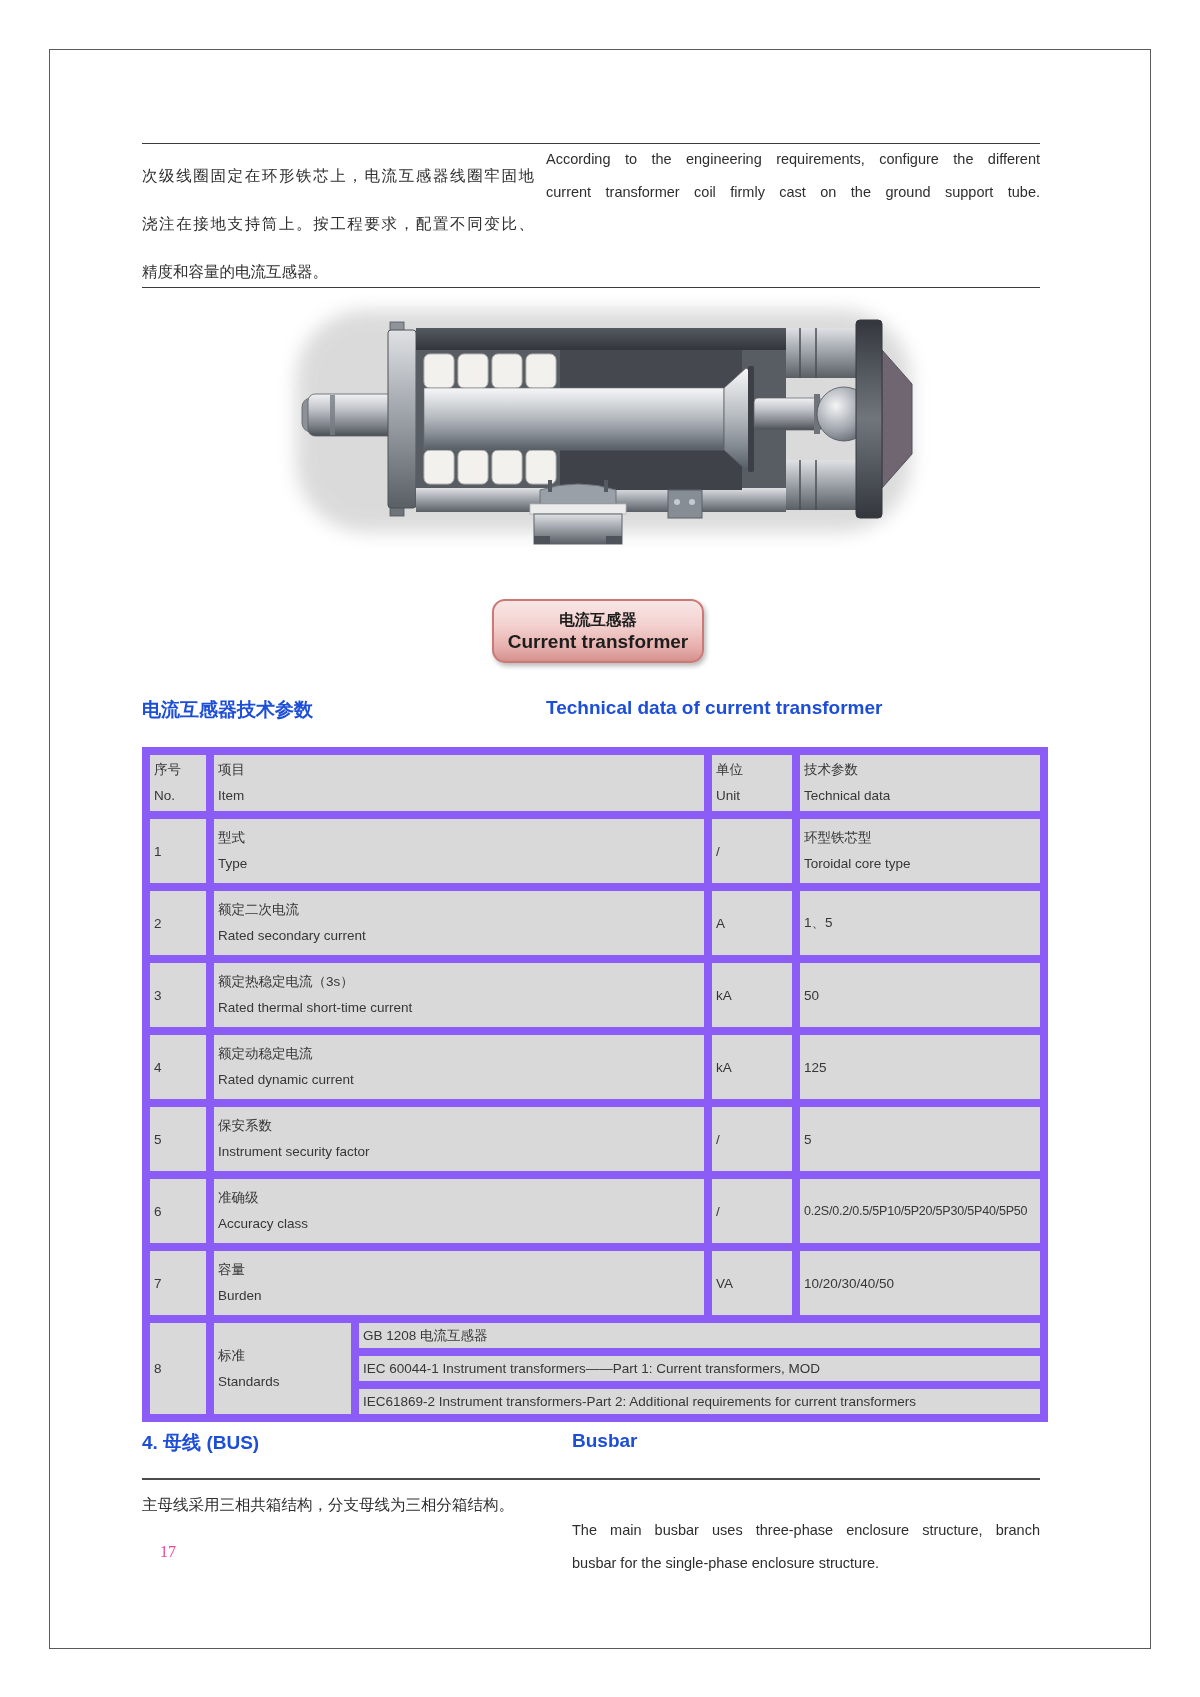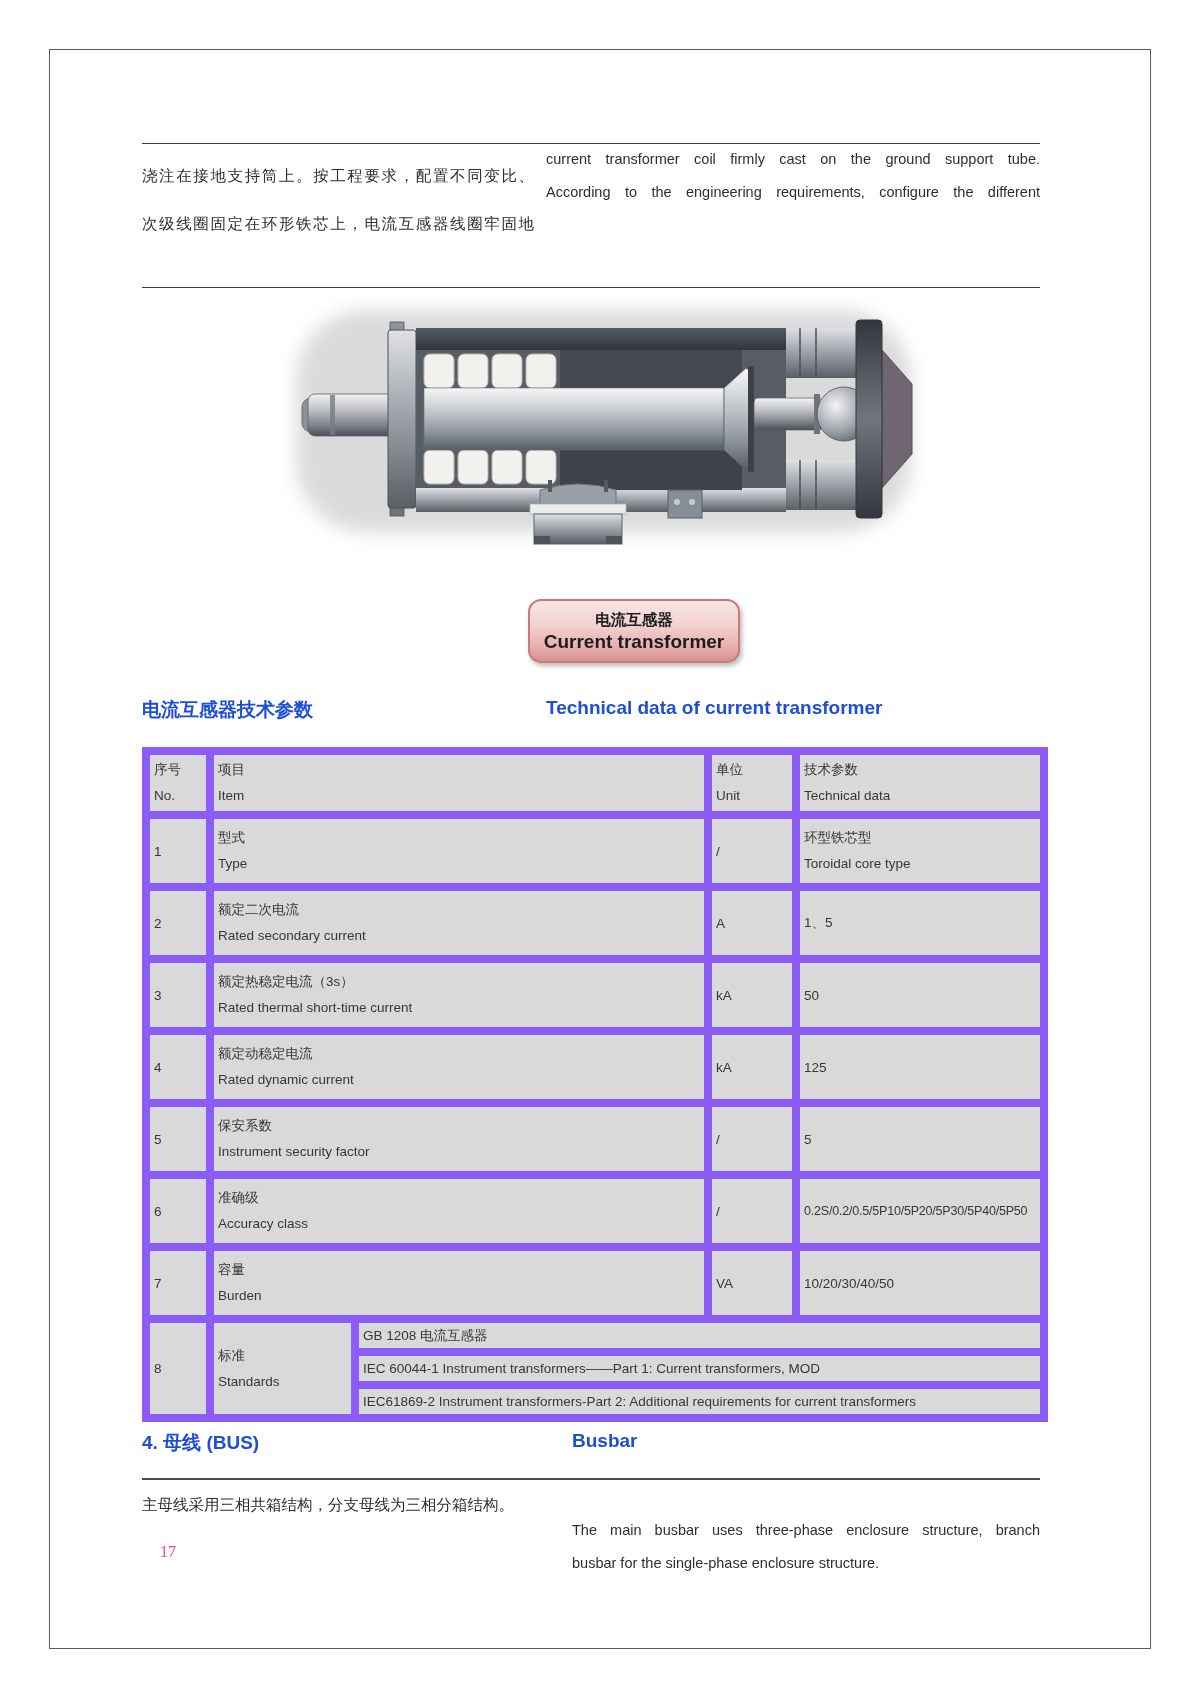--- a/index.html
+++ b/index.html
@@ -22,21 +22,20 @@
   .intro-en div{line-height:33px;height:33px;}
   .jline{text-align:justify;text-align-last:justify;}
 
   .figure-wrap{position:absolute;left:278px;top:292px;width:662px;height:256px;}
 
   .caption-box{
     position:absolute;left:492px;top:599px;width:212px;height:64px;box-sizing:border-box;
     border:2px solid #cb7976;border-radius:13px;text-align:center;
     background:linear-gradient(180deg,#f8e6e5 0%,#f3d2d0 40%,#e6aeab 78%,#d5918e 100%);
     box-shadow:2px 3px 5px rgba(0,0,0,0.28);
-    margin-left:36px;
   }
   .caption-zh{font-size:15.5px;font-weight:bold;color:#1d1d1d;margin-top:8px;line-height:22px;}
   .caption-en{font-size:19px;font-weight:bold;color:#1d1d1d;line-height:22px;}
 
   .h-sec{position:absolute;font-size:19px;font-weight:bold;color:#1d4ed8;white-space:nowrap;}
   .h-ct-zh{left:142px;top:697px;}
   .h-ct-en{left:546px;top:697px;}
   .h-bus-zh{left:142px;top:1430px;}
   .h-bus-en{left:572px;top:1430px;}
 
@@ -60,26 +59,27 @@
   .page-num{position:absolute;left:160px;top:1543px;font-family:"Liberation Serif", serif;font-size:16px;color:#ec4899;}
 </style>
 </head>
 <body>
 
 <div class="page-frame"></div>
 
 <div class="rule rule-top"></div>
 
 <div class="intro-zh">
+  <div class="jline">次级线圈固定在环形铁芯上，电流互感器线圈牢固地</div>
   <div class="jline">浇注在接地支持筒上。按工程要求，配置不同变比、</div>
-  <div class="jline">次级线圈固定在环形铁芯上，电流互感器线圈牢固地</div>
+  <div>精度和容量的电流互感器。</div>
 </div>
 <div class="intro-en">
+  <div class="jline">According to the engineering requirements, configure the different</div>
   <div class="jline">current transformer coil firmly cast on the ground support tube.</div>
-  <div class="jline">According to the engineering requirements, configure the different</div>
 </div>
 
 <div class="rule rule-mid"></div>
 
 <div class="figure-wrap">
 <svg width="662" height="256" viewBox="0 0 662 256" xmlns="http://www.w3.org/2000/svg">
   <defs>
     <filter id="soft" x="-30%" y="-30%" width="160%" height="160%">
           <feGaussianBlur stdDeviation="9"></feGaussianBlur>
         </filter>

